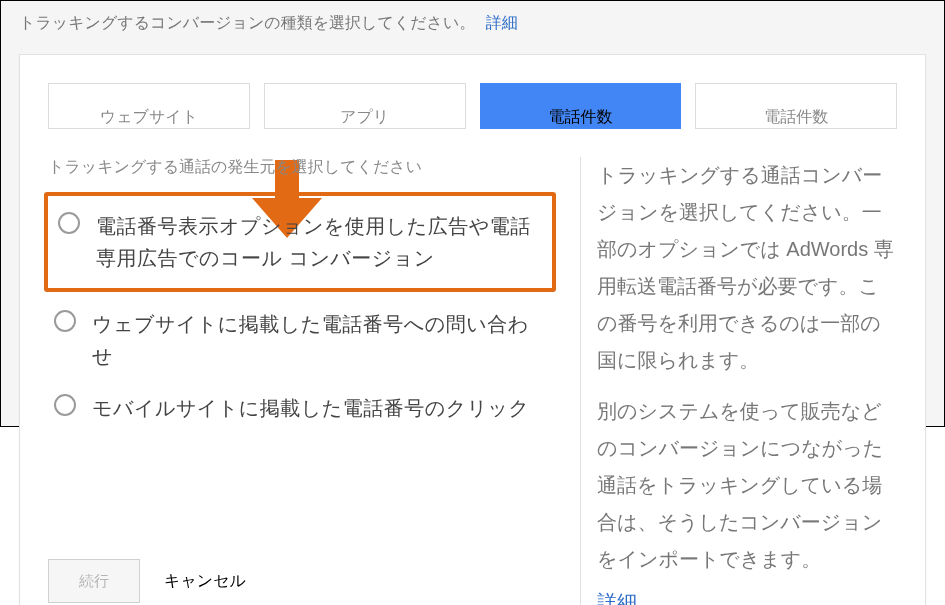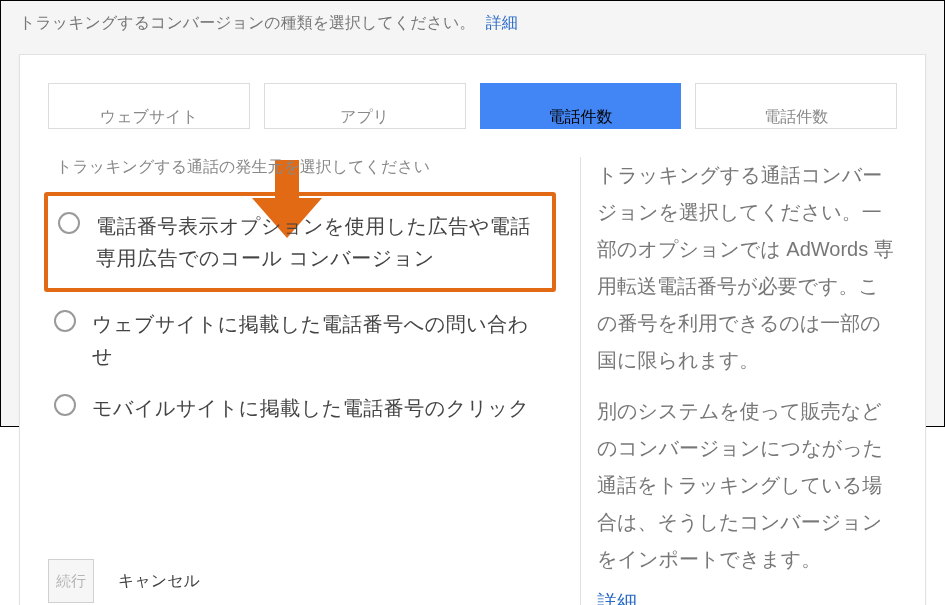--- a/index.html
+++ b/index.html
@@ -94,21 +94,21 @@
     font-size: 20px;
     line-height: 1.85;
   }
   .right-col a.link {
     color: #2a6ac7;
     text-decoration: none;
     margin-top: 6px;
     display: inline-block;
   }
   .left-col h3 {
-    margin: 0 0 18px 8px;
+    margin: 0 0 18px 0;
     font-weight: normal;
     font-size: 16px;
     color: #888;
   }
   .options {
     margin: 0;
     padding: 0;
     list-style: none;
   }
   .opt {
@@ -145,34 +145,34 @@
   .footer {
     position: absolute;
     left: 28px;
     bottom: 28px;
     display: flex;
     align-items: center;
     gap: 24px;
   }
   .btn {
     height: 42px;
-    padding: 0 7px;
+    padding: 0 30px;
     font-size: 15px;
     display: inline-flex;
     align-items: center;
     justify-content: center;
     border: 1px solid #d0d0d0;
     background: #f6f6f6;
     color: #b5b5b5;
     cursor: not-allowed;
   }
   .btn-flat {
     border: none;
     background: transparent;
-    color: #404040;
+    color: #000000;
     cursor: pointer;
     padding: 0;
   }
 </style>
 </head>
 <body>
 
 <div class="shell">
 
   <div class="page-header">

